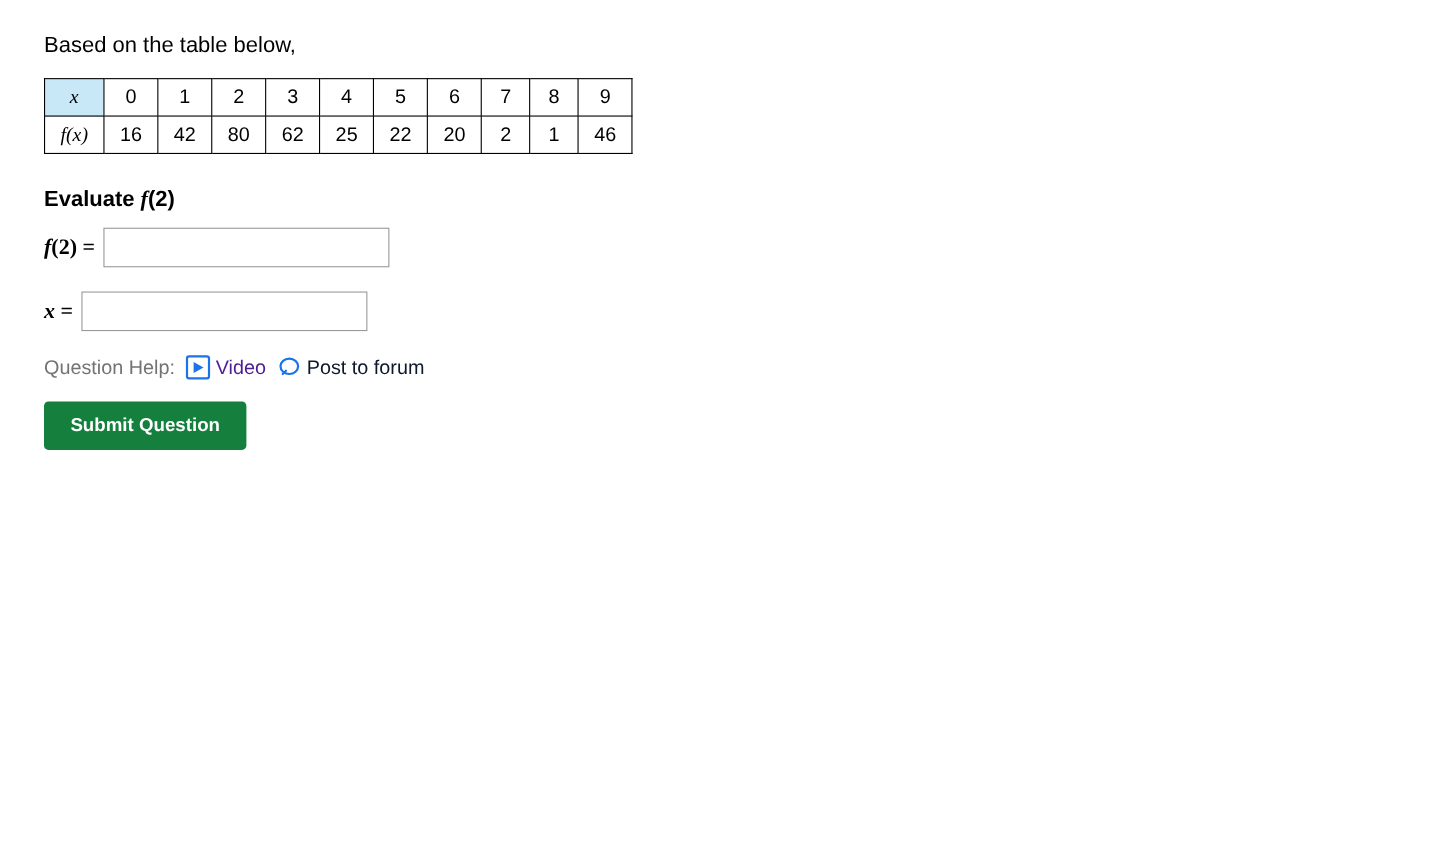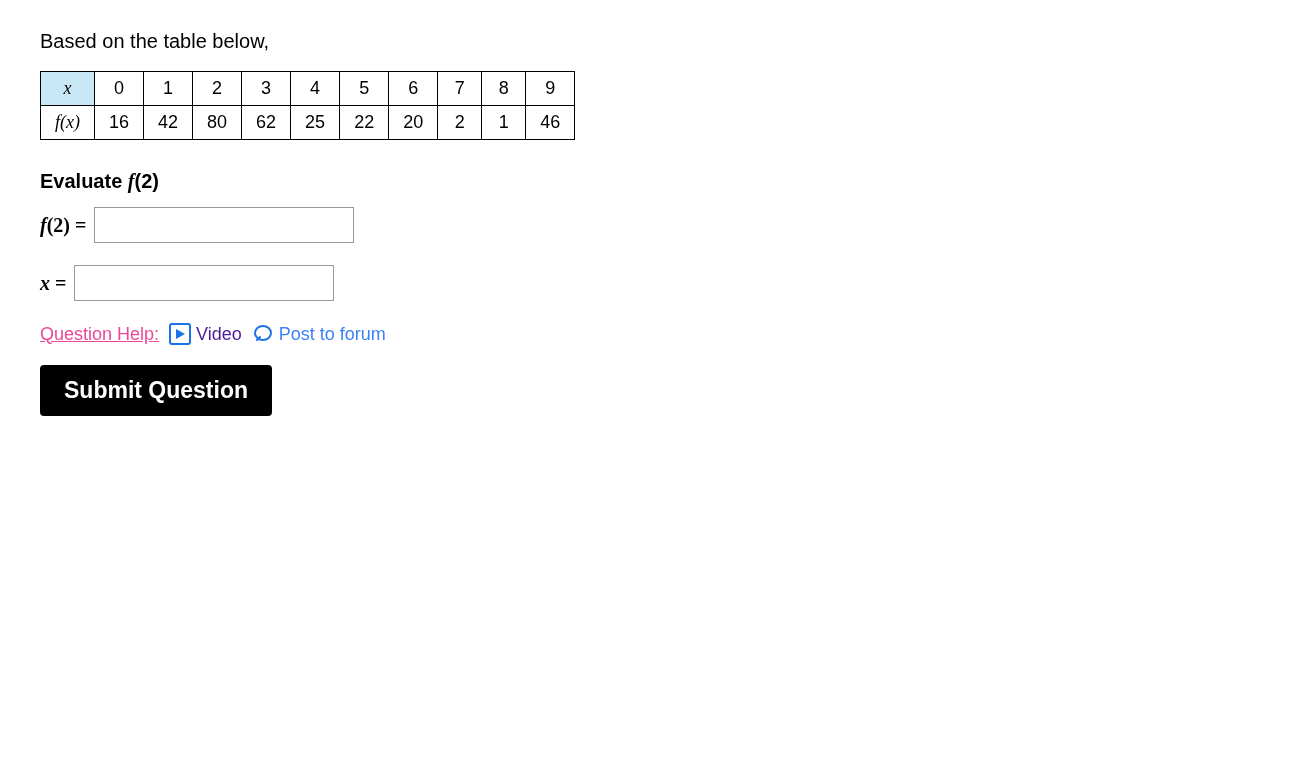--- a/index.html
+++ b/index.html
@@ -92,22 +92,21 @@
       align-items: center;
       gap: 10px;
       font-size: 18px;
       font-family: Arial, sans-serif;
       margin-bottom: 20px;
       margin-top: 8px;
     }
 
     .question-help-label {
       font-size: 18px;
-      color: #ec4899;
-      text-decoration: underline;
+      color: #737373;
     }
 
     .video-link {
       display: flex;
       align-items: center;
       gap: 5px;
       color: #4c1d95;
       font-size: 18px;
       cursor: pointer;
       text-decoration: none;
@@ -129,40 +128,40 @@
       border-top: 5px solid transparent;
       border-bottom: 5px solid transparent;
       border-left: 9px solid #1a73e8;
       margin-left: 1px;
     }
 
     .forum-link {
       display: flex;
       align-items: center;
       gap: 5px;
-      color: #3b82f6;
+      color: #0f172a;
       font-size: 18px;
       cursor: pointer;
       text-decoration: none;
     }
 
     .forum-icon {
       display: inline-flex;
       align-items: center;
       justify-content: center;
       width: 22px;
       height: 22px;
     }
 
     .submit-btn {
-      background-color: #000000;
+      background-color: #15803d;
       color: #fff;
       border: none;
       padding: 12px 24px;
-      font-size: 23px;
+      font-size: 17px;
       font-family: Arial, sans-serif;
       font-weight: bold;
       border-radius: 4px;
       cursor: pointer;
     }
 
     
     .math {
       font-style: italic;
       font-family: 'Times New Roman', Times, serif;

